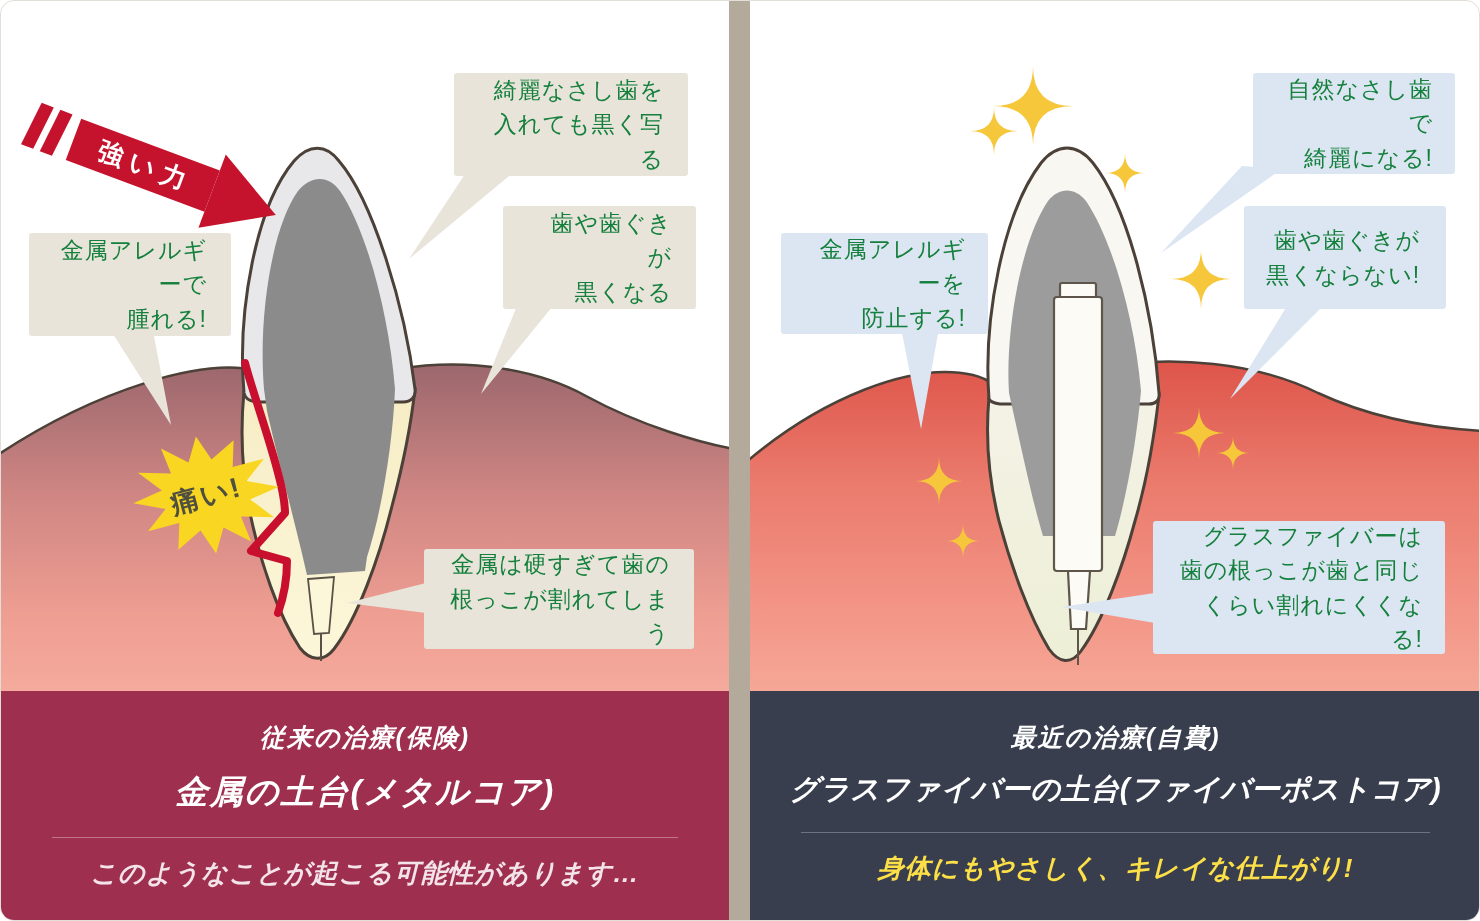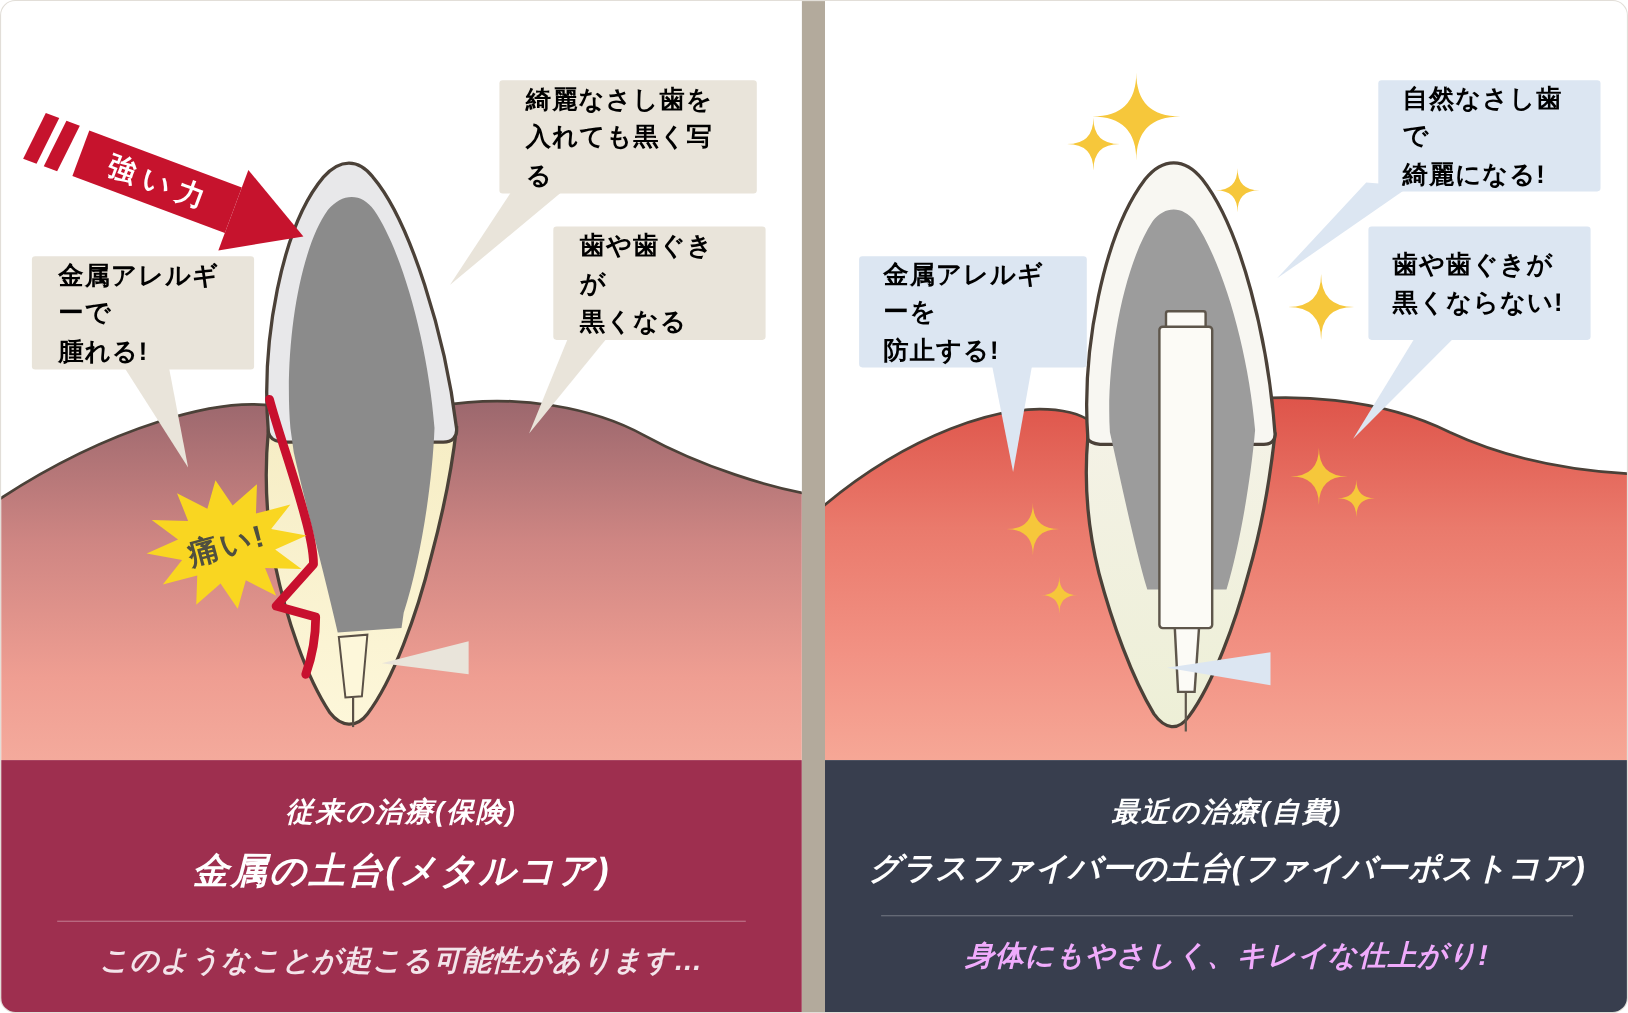--- a/index.html
+++ b/index.html
@@ -6,21 +6,21 @@
   body{font-family:"Liberation Sans","DejaVu Sans",sans-serif;}
   .canvas{position:relative;width:1480px;height:921px;background:#ffffff;border-radius:14px;overflow:hidden;border:1px solid #e2ded8;box-sizing:border-box;}
   .panel{position:absolute;top:0;height:921px;overflow:hidden;}
   .panel.left{left:0;width:728px;}
   .panel.right{left:749px;width:731px;}
   .divider{position:absolute;top:0;left:728px;width:21px;height:921px;background:#b3aa9c;}
   .art{position:absolute;top:0;left:0;width:100%;height:690px;}
   .art svg{position:absolute;top:0;left:0;}
   
   .bubble{position:absolute;box-sizing:border-box;border-radius:3px;display:flex;align-items:center;
-          font-weight:700;font-size:23px;line-height:1.5;letter-spacing:1px;color:#000000;white-space:pre-line;}
+          font-weight:400;font-size:23px;line-height:1.5;letter-spacing:1px;color:#15803d;white-space:pre-line;text-align:right;}
   .bubble.beige{background:#e9e4da;padding:14px 24px;}
   .bubble.blue{background:#dce6f2;padding:14px 22px;}
   
   .force-arrow{position:absolute;left:44px;top:86px;display:flex;align-items:center;transform:rotate(20.5deg);transform-origin:left top;}
   .force-arrow .bar{width:13px;height:46px;background:#c6132d;transform:skewX(-6deg);}
   .force-arrow .bar.b1{margin-right:7px;}
   .force-arrow .bar.b2{margin-right:12px;}
   .force-arrow .body{height:44px;width:142px;background:#c6132d;display:flex;align-items:center;justify-content:center;
                      color:#ffffff;font-weight:700;font-size:26px;letter-spacing:7px;padding-left:6px;}
   .force-arrow .head{width:0;height:0;border-top:39px solid transparent;border-bottom:39px solid transparent;border-left:68px solid #c6132d;}
@@ -29,21 +29,21 @@
   .banner.maroon{background:#9e2f4f;}
   .banner.navy{background:#383e4e;}
   .banner .sub{font-size:25px;font-weight:700;letter-spacing:2px;}
   .banner .title{margin-top:16px;font-size:33px;font-weight:700;letter-spacing:2px;}
   .banner.navy .title{font-size:29px;letter-spacing:0.5px;}
   .banner .rule{width:86%;height:1px;margin-top:22px;}
   .banner.maroon .rule{background:rgba(255,255,255,0.35);}
   .banner.navy .rule{background:rgba(255,255,255,0.28);}
   .banner .caption{margin-top:18px;font-size:26px;font-weight:700;letter-spacing:1px;}
   .banner.maroon .caption{color:#f3e4ea;}
-  .banner.navy .caption{color:#f0abfc;}
+  .banner.navy .caption{color:#fde047;}
 </style>
 </head>
 <body>
 
 <div class="canvas">
 
   <section class="panel left">
     <div class="art">
       <svg width="728" height="690" viewBox="0 0 728 690">
         <defs>
@@ -90,20 +90,22 @@
         <span class="body">強い力</span>
         <span class="head"></span>
       </div>
 
       <div class="bubble beige" style="left:453px;top:72px;width:234px;height:103px;">綺麗なさし歯を
 入れても黒く写る</div>
       <div class="bubble beige" style="left:502px;top:205px;width:193px;height:103px;">歯や歯ぐきが
 黒くなる</div>
       <div class="bubble beige" style="left:28px;top:232px;width:202px;height:103px;">金属アレルギーで
 腫れる!</div>
+      <div class="bubble beige" style="left:423px;top:548px;width:270px;height:100px;">金属は硬すぎて歯の
+根っこが割れてしまう</div>
     </div>
 
     <footer class="banner maroon">
       <div class="sub">従来の治療(保険)</div>
       <div class="title">金属の土台(メタルコア)</div>
       <div class="rule"></div>
       <div class="caption">このようなことが起こる可能性があります…</div>
     </footer>
   </section>
 
@@ -157,20 +159,23 @@
           <path d="M 483,435 Q 483,452 500,452 Q 483,452 483,469 Q 483,452 466,452 Q 483,452 483,435 Z"></path>
         </g>
       </svg>
 
       <div class="bubble blue" style="left:503px;top:72px;width:202px;height:101px;">自然なさし歯で
 綺麗になる!</div>
       <div class="bubble blue" style="left:494px;top:205px;width:202px;height:103px;">歯や歯ぐきが
 黒くならない!</div>
       <div class="bubble blue" style="left:31px;top:232px;width:207px;height:101px;">金属アレルギーを
 防止する!</div>
+      <div class="bubble blue" style="left:403px;top:520px;width:292px;height:133px;">グラスファイバーは
+歯の根っこが歯と同じ
+くらい割れにくくなる!</div>
     </div>
 
     <footer class="banner navy">
       <div class="sub">最近の治療(自費)</div>
       <div class="title">グラスファイバーの土台(ファイバーポストコア)</div>
       <div class="rule"></div>
       <div class="caption">身体にもやさしく、キレイな仕上がり!</div>
     </footer>
   </section>
 </div>

